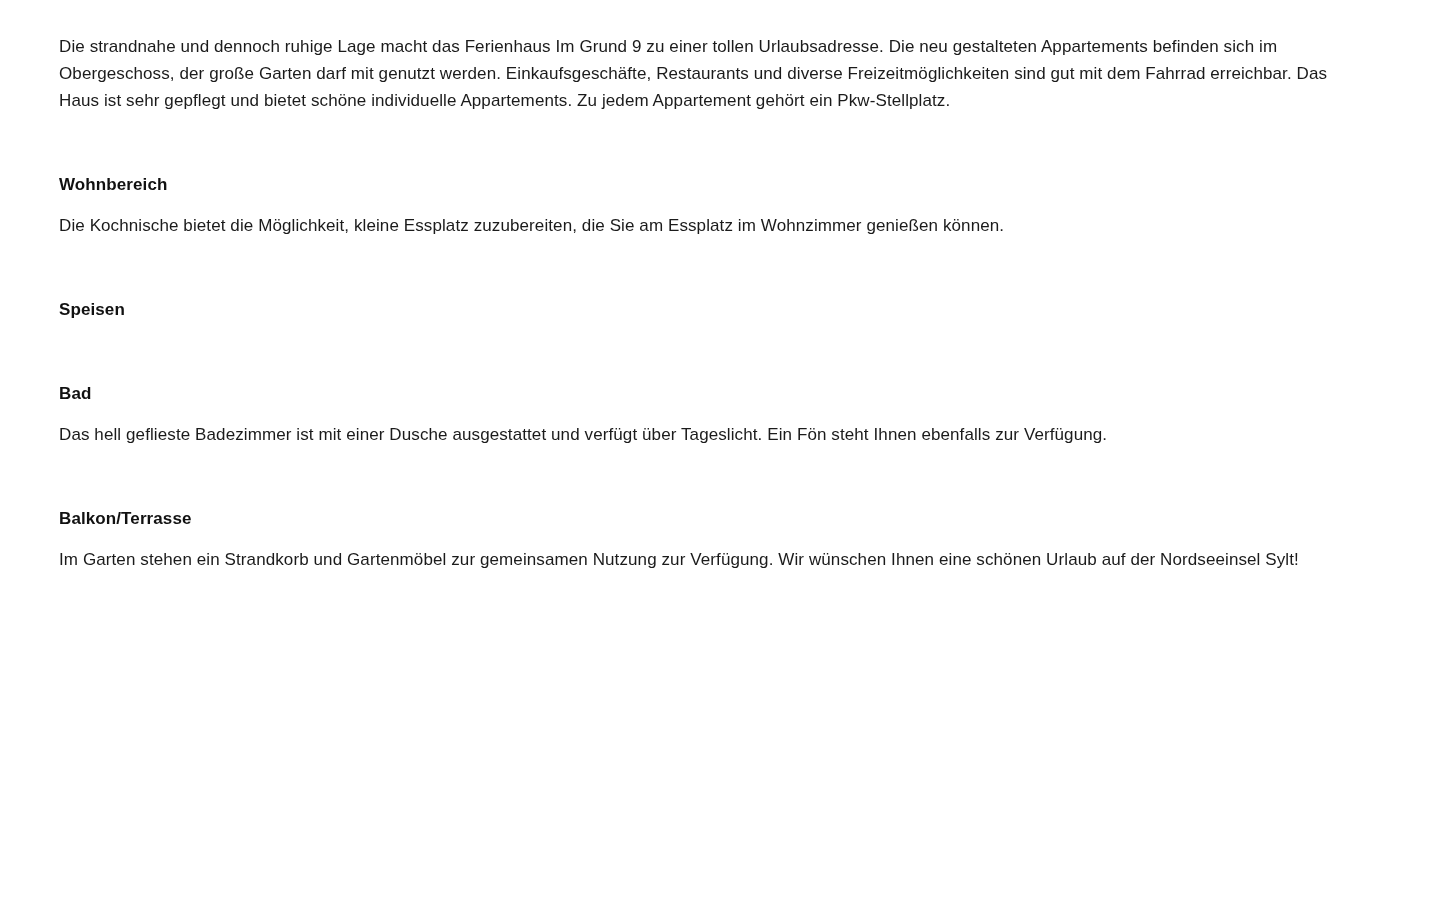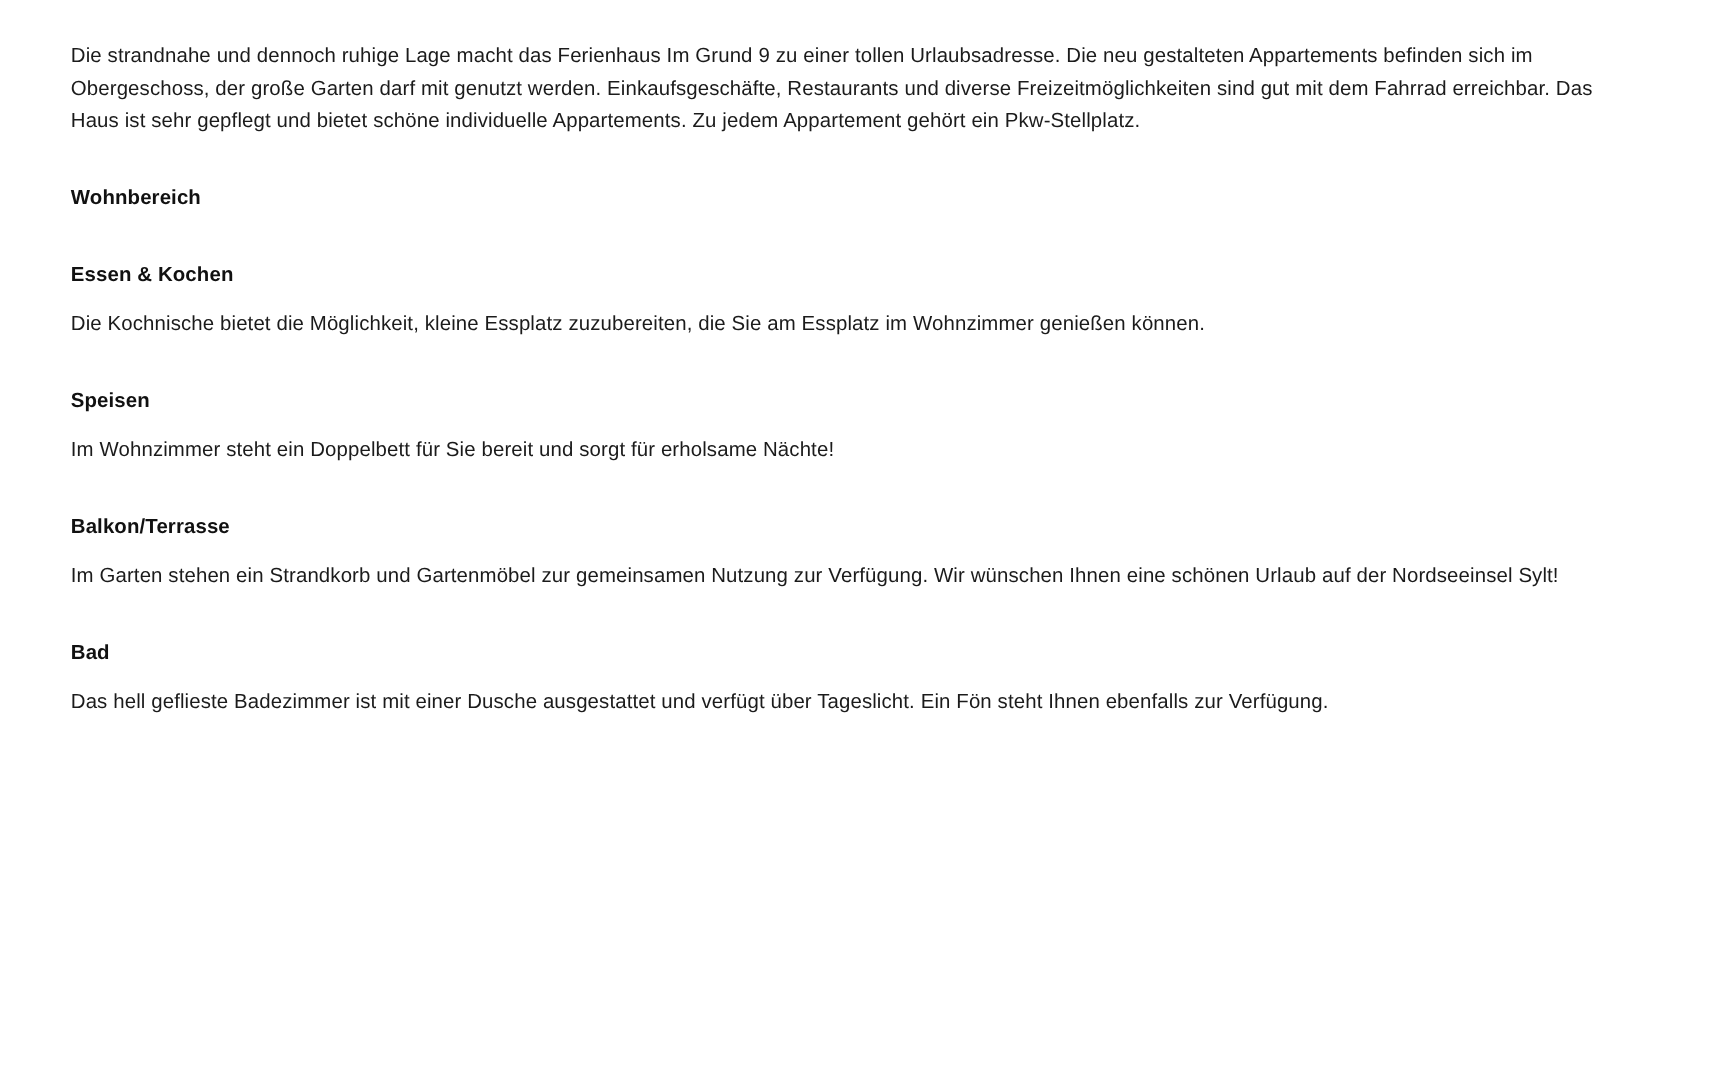--- a/index.html
+++ b/index.html
@@ -24,54 +24,52 @@
     max-width: 1285px;
   }
   p.body-text {
     margin: 0;
     font-size: 17px;
     line-height: 27px;
     font-weight: 400;
     letter-spacing: 0.1px;
   }
   h2.section-heading {
-    margin: 37px 0 14px 0;
+    margin: 57px 0 14px 0;
     font-size: 17px;
     line-height: 27px;
     font-weight: 700;
     letter-spacing: 0.1px;
     color: #111111;
   }
 </style>
 </head>
 <body>
 
 <main class="page">
   <div class="doc">
 
     <p class="body-text">Die strandnahe und dennoch ruhige Lage macht das Ferienhaus Im Grund 9 zu einer tollen Urlaubsadresse. Die neu gestalteten Appartements befinden sich im Obergeschoss, der große Garten darf mit genutzt werden. Einkaufsgeschäfte, Restaurants und diverse Freizeitmöglichkeiten sind gut mit dem Fahrrad erreichbar. Das Haus ist sehr gepflegt und bietet schöne individuelle Appartements. Zu jedem Appartement gehört ein Pkw-Stellplatz.</p>
 
     <section>
       <h2 class="section-heading">Wohnbereich</h2>
     </section>
 
     <section>
-      <h2 class="section-heading">Essen &amp; Kochen</h2>
       <p class="body-text">Die Kochnische bietet die Möglichkeit, kleine Essplatz zuzubereiten, die Sie am Essplatz im Wohnzimmer genießen können.</p>
     </section>
 
     <section>
       <h2 class="section-heading">Speisen</h2>
-      <p class="body-text">Im Wohnzimmer steht ein Doppelbett für Sie bereit und sorgt für erholsame Nächte!</p>
+    </section>
+
+    <section>
+      <h2 class="section-heading">Bad</h2>
+      <p class="body-text">Das hell geflieste Badezimmer ist mit einer Dusche ausgestattet und verfügt über Tageslicht. Ein Fön steht Ihnen ebenfalls zur Verfügung.</p>
     </section>
 
     <section>
       <h2 class="section-heading">Balkon/Terrasse</h2>
       <p class="body-text">Im Garten stehen ein Strandkorb und Gartenmöbel zur gemeinsamen Nutzung zur Verfügung. Wir wünschen Ihnen eine schönen Urlaub auf der Nordseeinsel Sylt!</p>
     </section>
 
-    <section>
-      <h2 class="section-heading">Bad</h2>
-      <p class="body-text">Das hell geflieste Badezimmer ist mit einer Dusche ausgestattet und verfügt über Tageslicht. Ein Fön steht Ihnen ebenfalls zur Verfügung.</p>
-    </section>
-
   </div>
 </main>
 
 </body></html>

